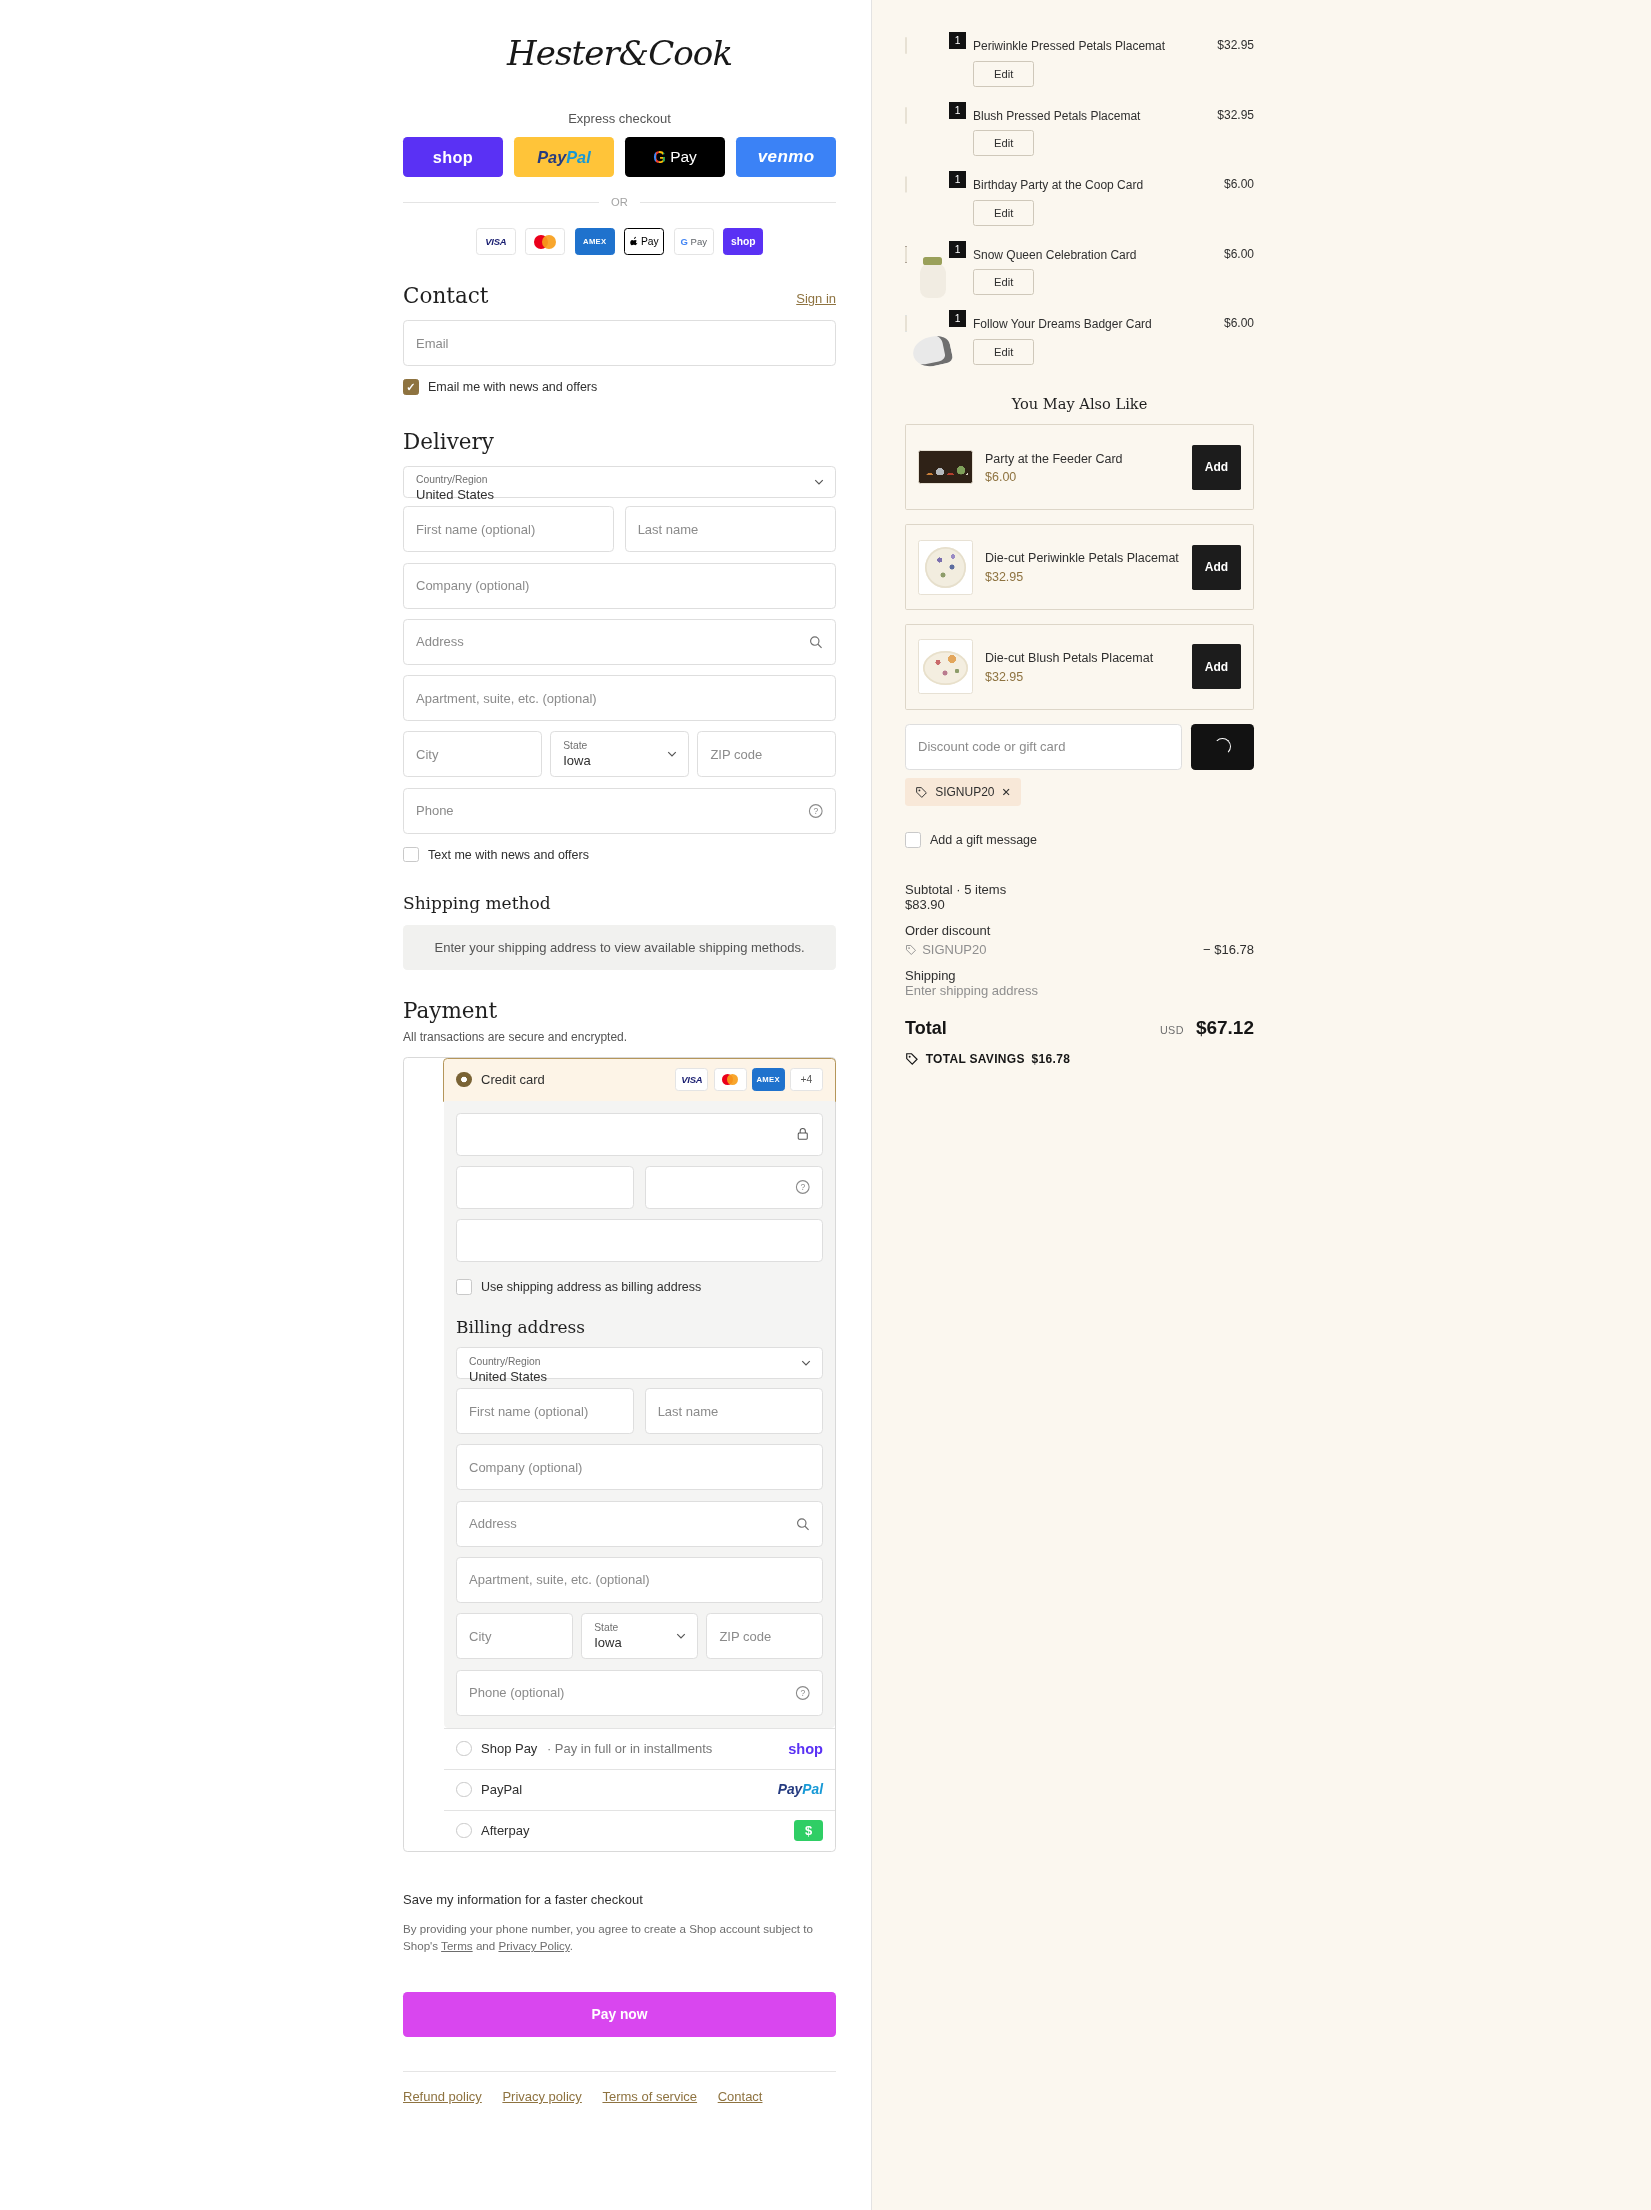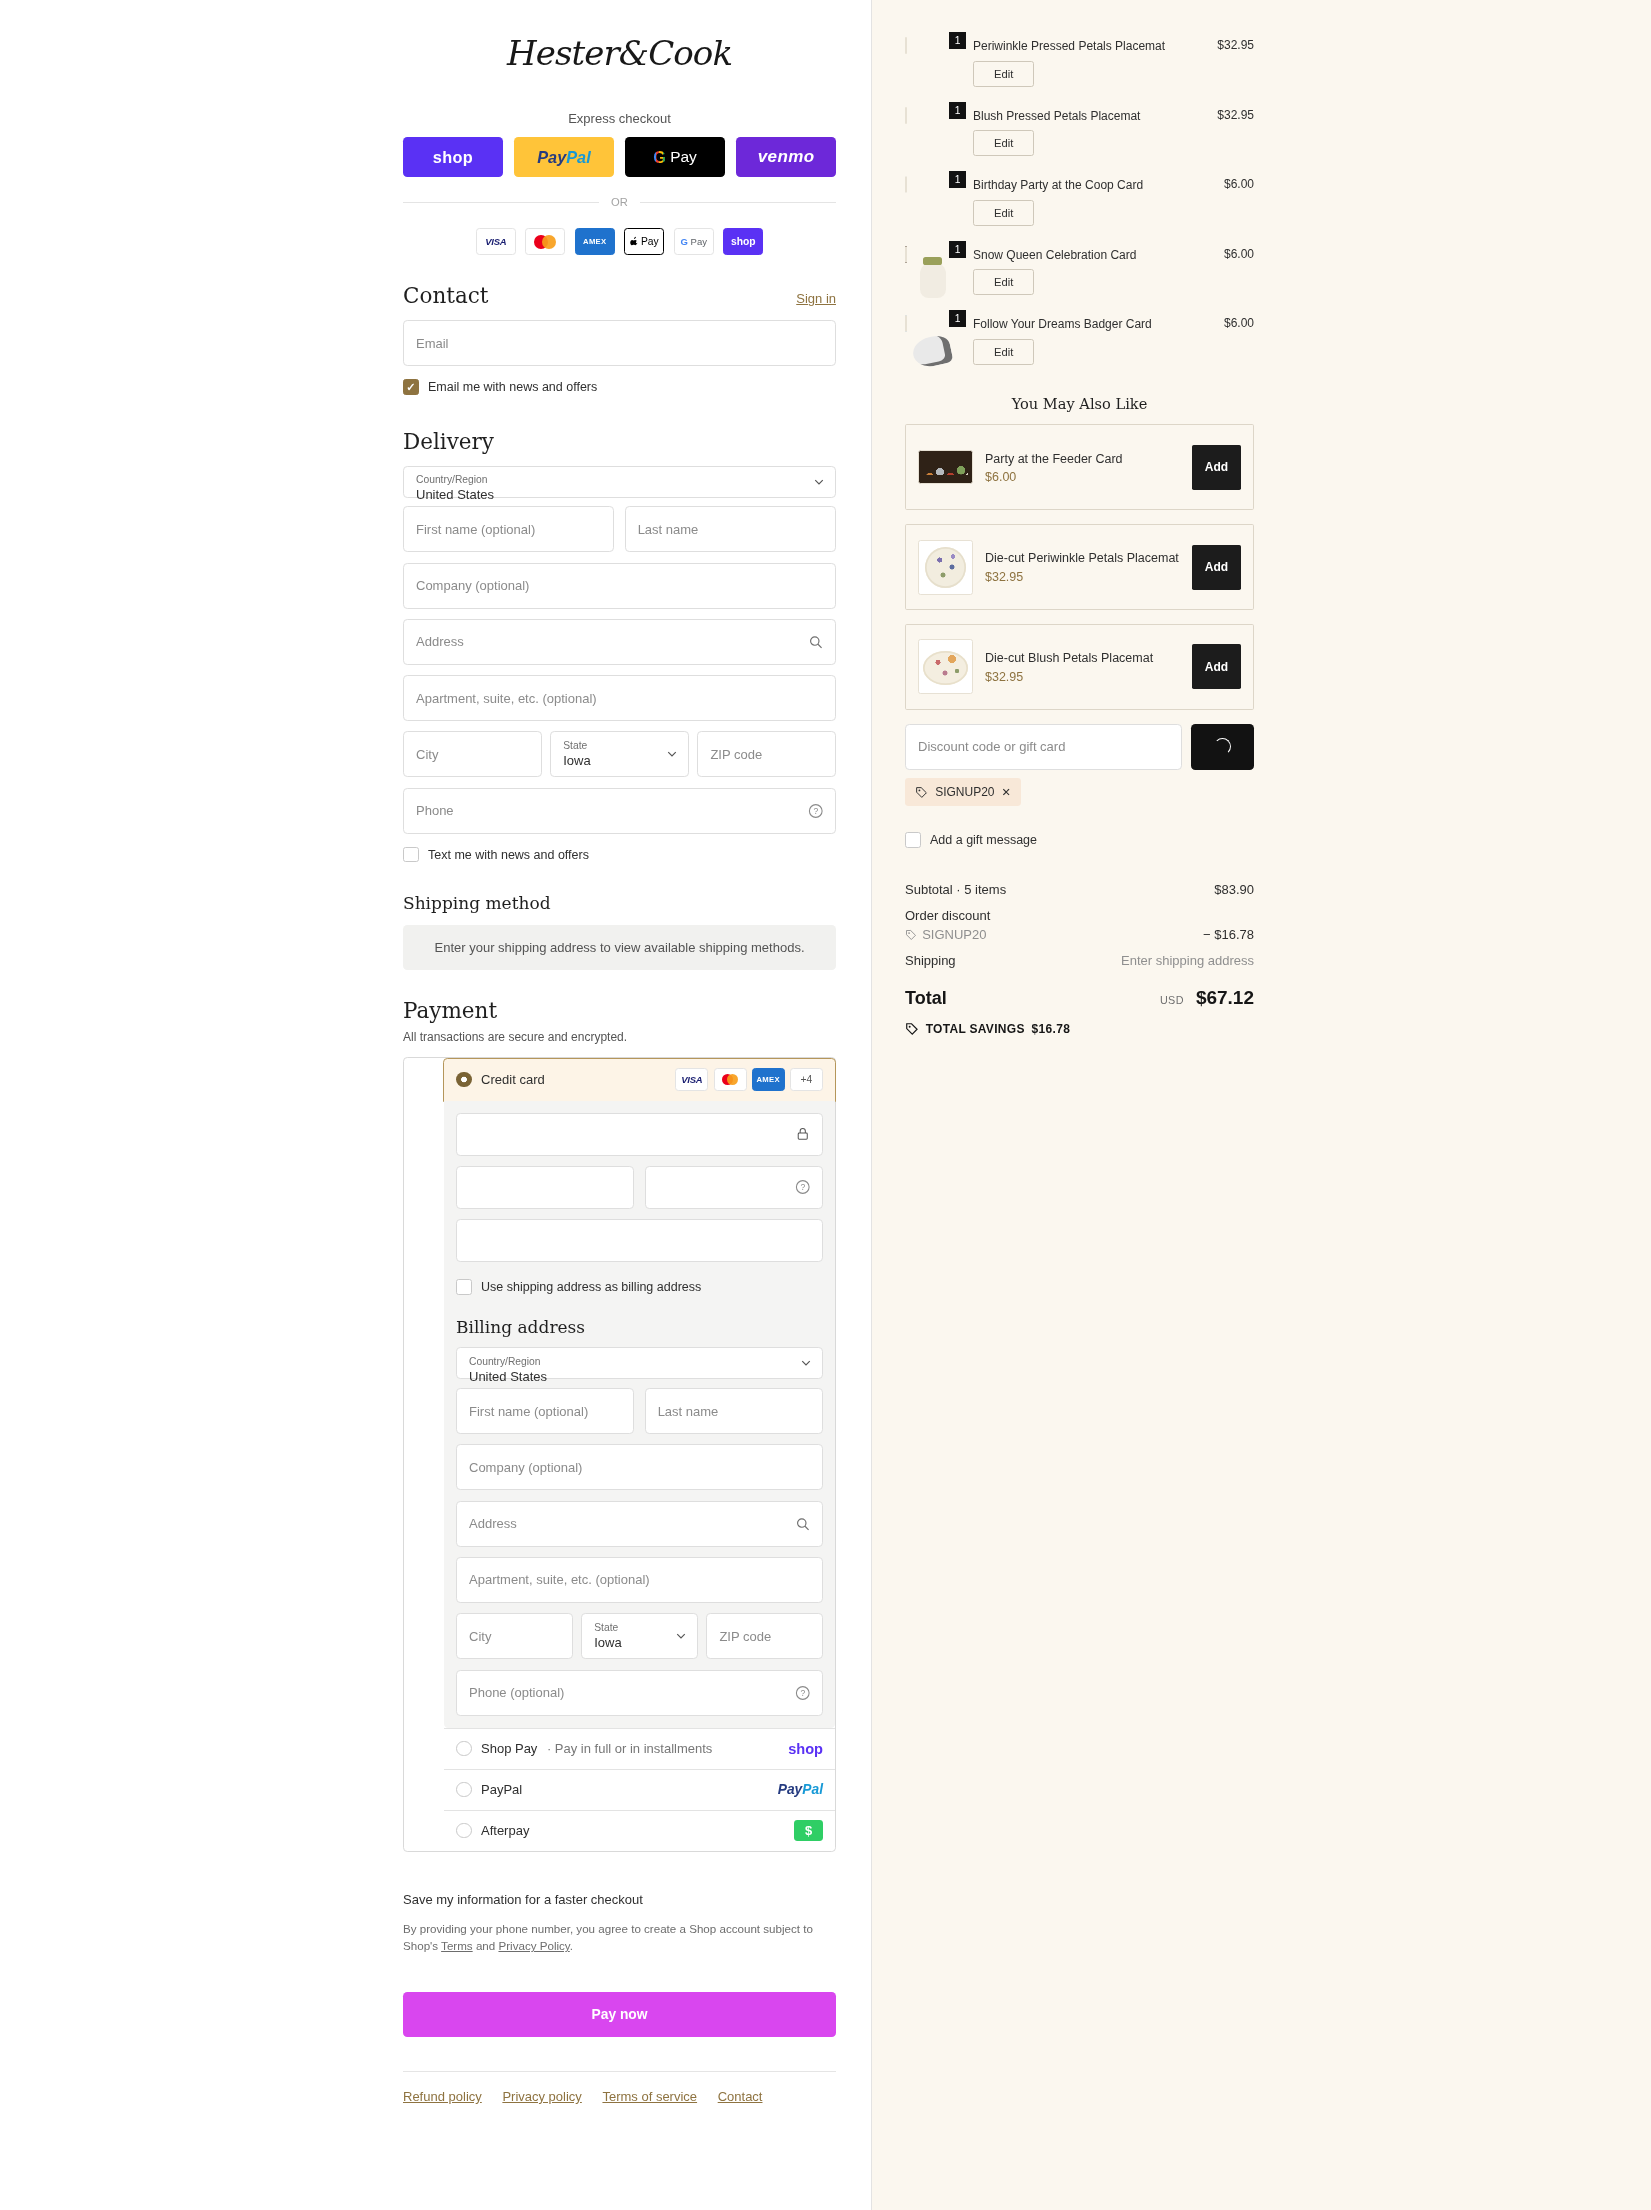--- a/index.html
+++ b/index.html
@@ -14,21 +14,21 @@
   .logo { font-family:"DejaVu Serif", serif; font-style:italic; font-size:34px; color:#181818; text-align:center; letter-spacing:-0.9px; }
 
   .express-title { text-align:center; color:#545454; font-size:13px; margin-top:38px; }
   .express-row { display:flex; gap:11.2px; margin-top:11.2px; }
   .xbtn { flex:1; height:40px; border-radius:4.3px; display:flex; align-items:center; justify-content:center; cursor:pointer; }
   .xbtn-shop { background:#5a31f4; color:#fff; font-weight:bold; font-size:16.3px; letter-spacing:0.4px; }
   .xbtn-paypal { background:#ffc439; font-style:italic; font-weight:bold; font-size:16.3px; }
   .pp-a { color:#253b80; } .pp-b { color:#1799d6; }
   .xbtn-gpay { background:#000; color:#fff; font-size:15.5px; gap:4.3px; }
   .g-multi { font-weight:bold; background:linear-gradient(90deg,#4285f4 25%,#ea4335 25% 50%,#fbbc05 50% 75%,#34a853 75%); -webkit-background-clip:text; background-clip:text; color:transparent; font-size:16.3px; }
-  .xbtn-venmo { background:#6d28d9; color:#fff; font-style:italic; font-weight:bold; font-size:17px; letter-spacing:0.4px; }
+  .xbtn-venmo { background:#3b82f6; color:#fff; font-style:italic; font-weight:bold; font-size:17px; letter-spacing:0.4px; }
 
   .or-row { display:flex; align-items:center; gap:12px; margin-top:19px; color:#a3a3a3; font-size:11.2px; }
   .or-row:before,.or-row:after { content:""; flex:1; height:0.9px; background:#e4e4e4; }
 
   .cards-row { display:flex; justify-content:center; gap:9.5px; margin-top:20px; }
   .cardchip { width:40px; height:27px; border-radius:3.4px; border:0.9px solid #e4e4e4; background:#fff; display:flex; align-items:center; justify-content:center; font-size:8.6px; font-weight:bold; }
   .chip-visa { color:#1a1f71; font-style:italic; font-size:9.5px; letter-spacing:-0.3px; }
   .chip-mc .c1,.chip-mc .c2 { width:13.8px; height:13.8px; border-radius:50%; display:inline-block; }
   .chip-mc .c1 { background:#eb001b; margin-right:-6px; }
   .chip-mc .c2 { background:#f79e1b; opacity:.92; }
@@ -152,21 +152,21 @@
   .discount-row .field { flex:1; height:46px; }
   .applybtn { width:63px; height:46px; background:#121212; border:none; border-radius:4.3px; cursor:pointer; display:flex; align-items:center; justify-content:center; }
   .spinner { width:17px; height:17px; border-radius:50%; border:1.7px solid #fff; border-left-color:transparent; border-bottom-color:transparent; animation:spin 1s linear infinite; }
   @keyframes spin { to { transform:rotate(360deg); } }
 
   .tagchip { display:inline-flex; align-items:center; gap:6.9px; background:#f8e8d8; border-radius:3.4px; padding:6.9px 10.3px; margin-top:8.6px; font-size:12px; color:#2f2f2f; }
   .chip-x { cursor:pointer; color:#2f2f2f; font-size:11.2px; }
   .chip-x:before { content:"✕"; }
 
   .totals { margin-top:34px; }
-  .trow { display:flex; justify-content:space-between; align-items:baseline; margin-top:11.2px; font-size:13px; }
+  .trow { display:flex; justify-content:space-between; align-items:baseline; margin-top:11.2px; font-size:13px;flex-direction:column; }
   .trow.first { margin-top:0; }
   .subrow { display:flex; justify-content:space-between; align-items:center; margin-top:4.3px; font-size:13px; }
   .graytxt { color:#8f8f8f; }
   .codegray { color:#8f8f8f; display:flex; align-items:center; gap:5.2px; }
   .total-row { display:flex; justify-content:space-between; align-items:baseline; margin-top:19px; }
   .total-label { font-size:18px; font-weight:bold; color:#161616; }
   .total-right { display:flex; align-items:baseline; gap:12px; }
   .usd { font-size:10.8px; color:#6f6f6f; letter-spacing:0.4px; }
   .total-amt { font-size:19px; font-weight:bold; color:#161616; }
   .savings { display:flex; align-items:center; gap:6.9px; margin-top:13px; font-weight:bold; font-size:12px; letter-spacing:0.3px; color:#161616; }

